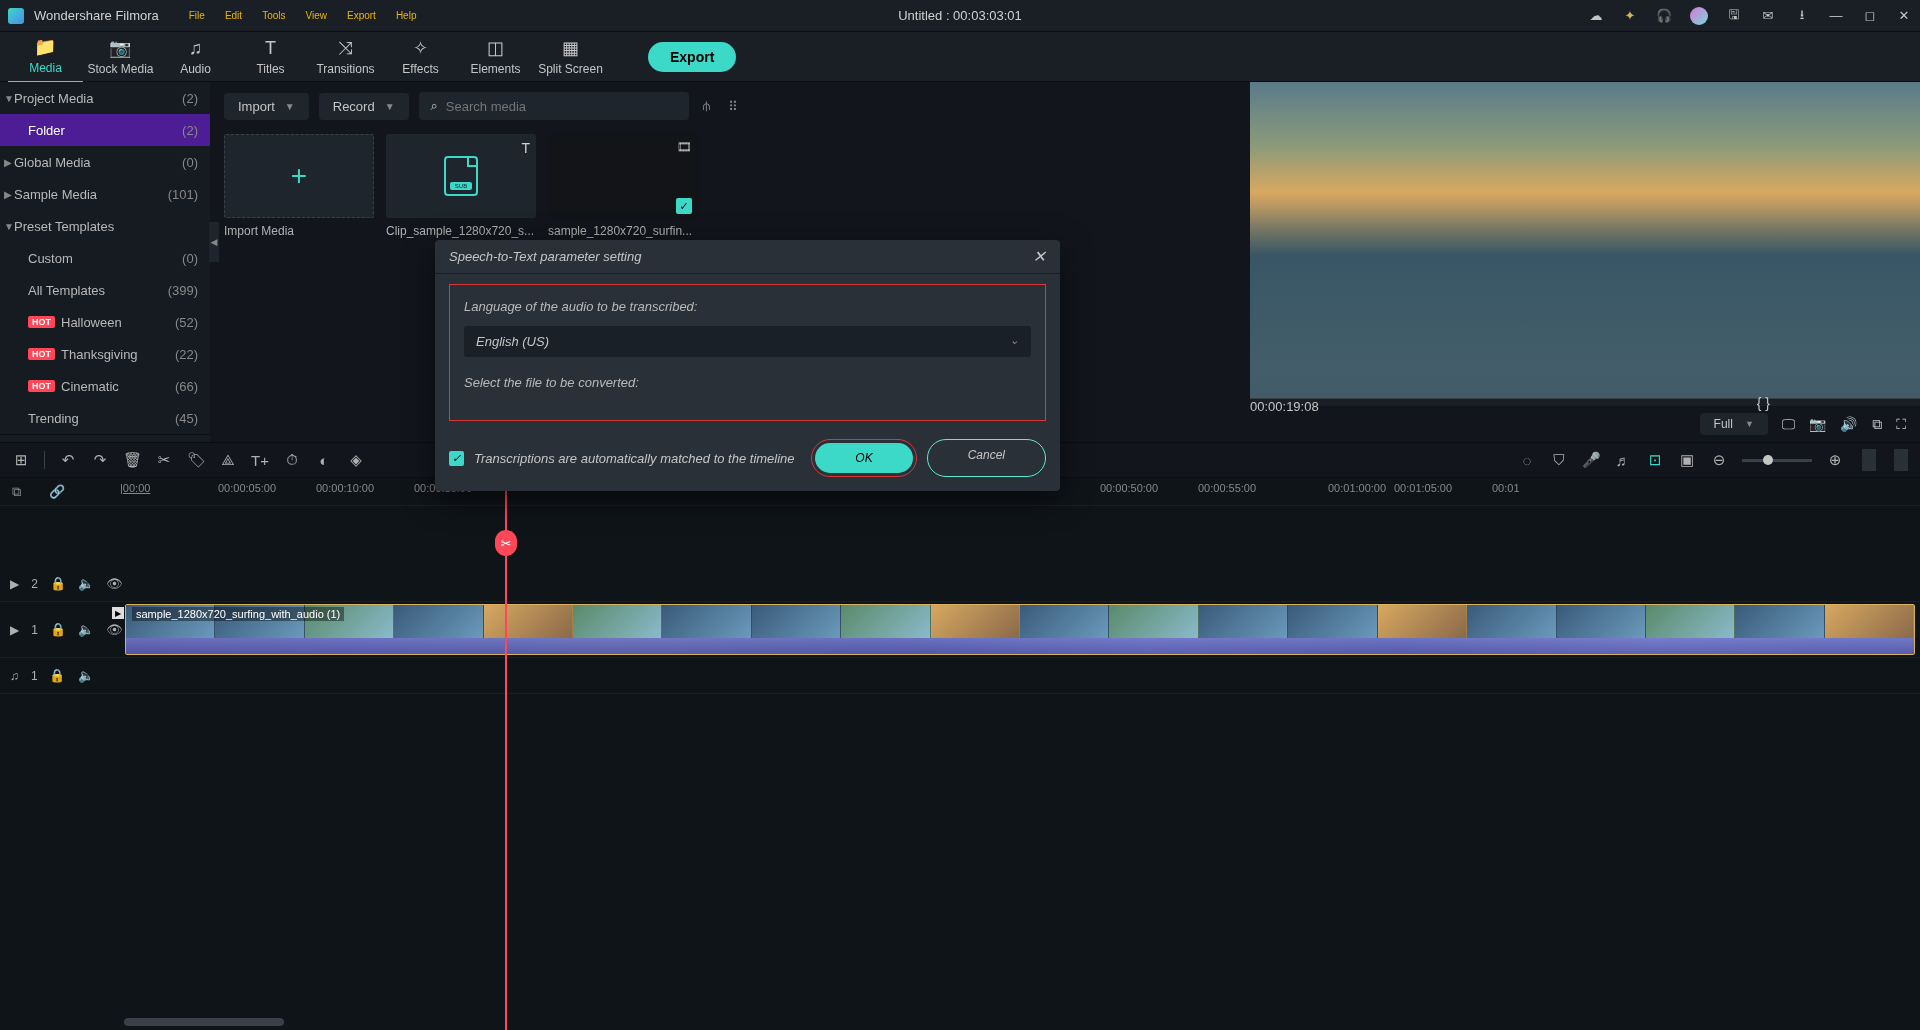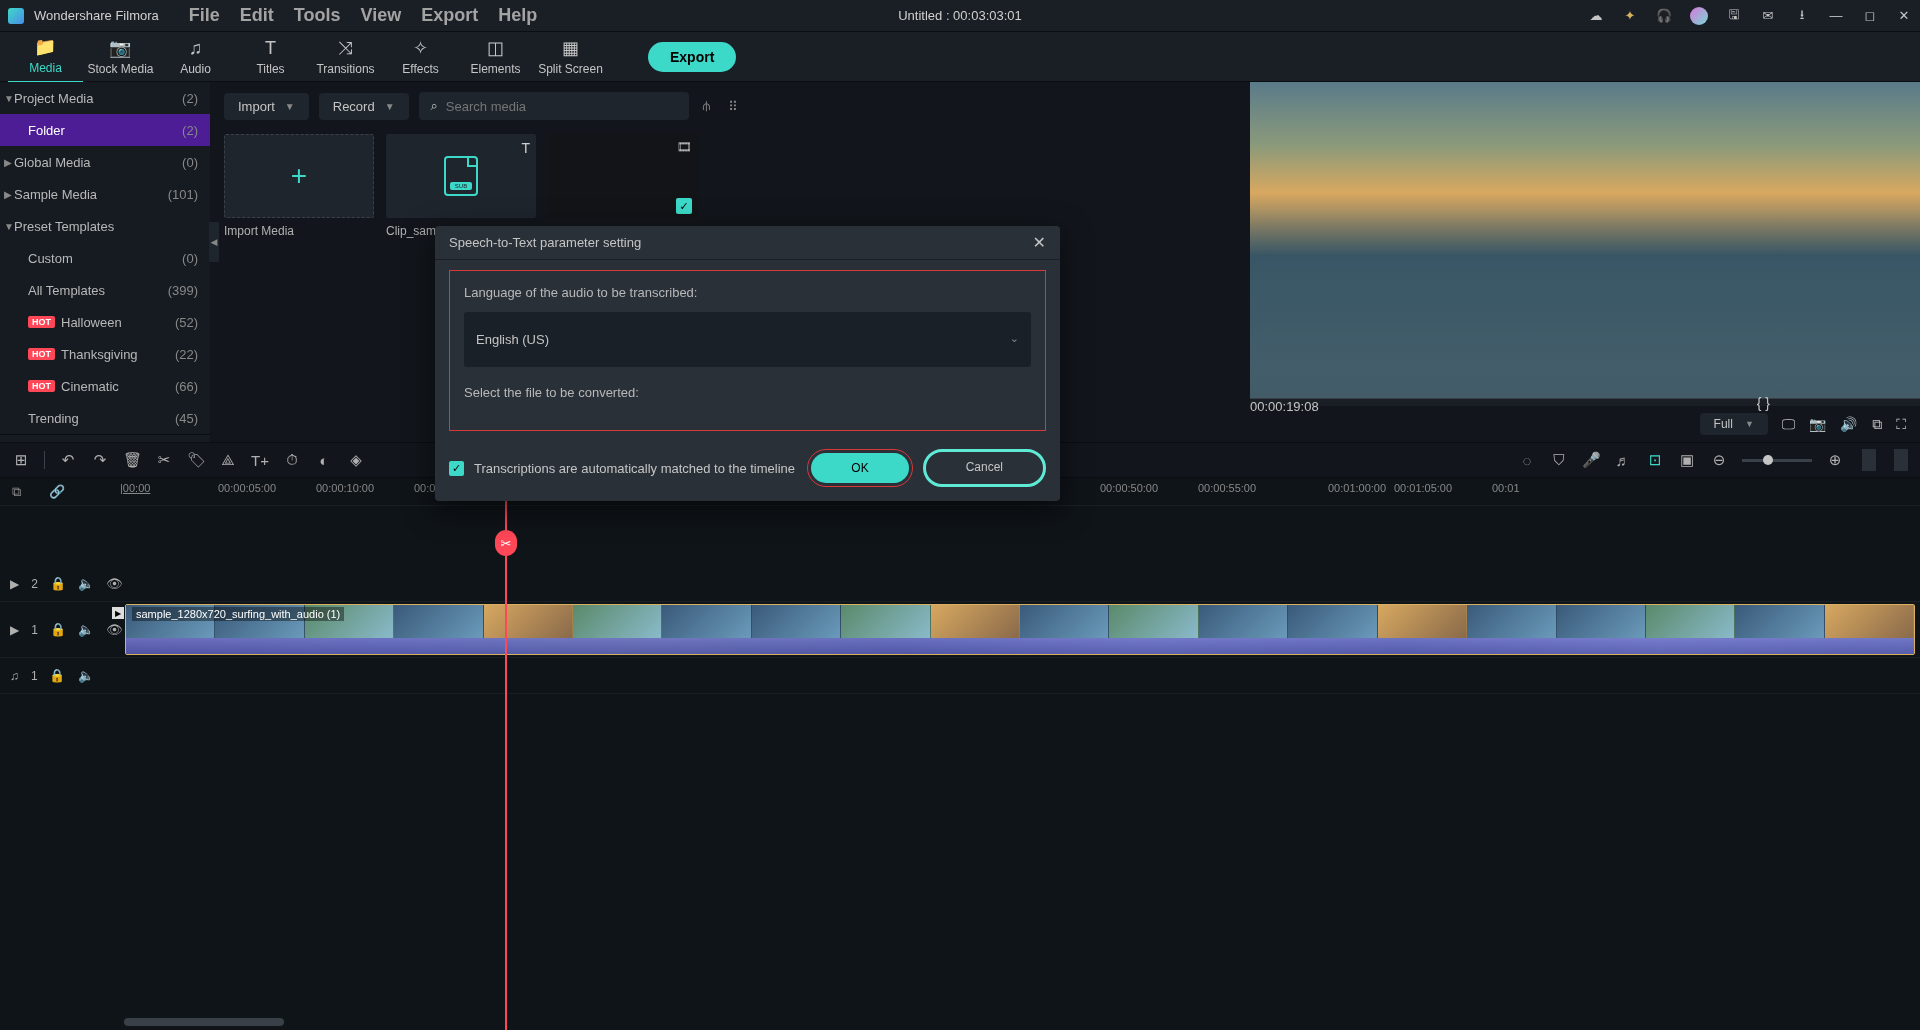--- a/index.html
+++ b/index.html
@@ -3,21 +3,21 @@
 <meta charset="utf-8">
 <style>
 * { margin: 0; padding: 0; box-sizing: border-box; font-family: -apple-system, BlinkMacSystemFont, "Segoe UI", Arial, sans-serif; }
 body { background: #0f1419; color: #c5c5c5; width: 1920px; height: 1030px; overflow: hidden; font-size: 13px; }
 
 
 .titlebar { height: 32px; background: #1a1f26; display: flex; align-items: center; padding: 0 8px; border-bottom: 1px solid #0a0d12; }
 .titlebar .logo { width: 16px; height: 16px; background: linear-gradient(135deg, #3dd9c8, #4a8de8); border-radius: 3px; margin-right: 10px; }
 .titlebar .app-name { font-size: 13px; color: #d0d0d0; margin-right: 30px; }
 .titlebar .menu { display: flex; gap: 20px; }
-.titlebar .menu span { color: #a3a3a3; cursor: pointer; font-size: 18px; font-weight: bold; }
+.titlebar .menu span { color: #eab308; cursor: pointer; font-size: 10px; }
 .titlebar .center-title { position: absolute; left: 50%; transform: translateX(-50%); font-size: 13px; color: #d0d0d0; }
 .titlebar .win-controls { margin-left: auto; display: flex; gap: 18px; align-items: center; }
 .titlebar .win-controls .ico { width: 16px; height: 16px; color: #c5c5c5; display: flex; align-items: center; justify-content: center; cursor: pointer; }
 
 
 .tabbar { height: 50px; background: #1a1f26; display: flex; align-items: center; padding: 0 8px; border-bottom: 1px solid #0a0d12; }
 .tabbar .tab { width: 75px; text-align: center; padding: 6px 0; cursor: pointer; color: #c5c5c5; }
 .tabbar .tab.active { color: #3dd9c8; border-bottom: 2px solid #3dd9c8; }
 .tabbar .tab .ticon { font-size: 18px; display: block; margin-bottom: 2px; }
 .tabbar .tab .tlabel { font-size: 12px; }
@@ -95,41 +95,41 @@
 .clip .audio-wave { position: absolute; bottom: 0; left: 0; right: 0; height: 16px; background: linear-gradient(180deg, #7a7ad8, #5a5ab8); opacity: 0.8; }
 .clip .thumbs { display:flex; width:100%; height:calc(100% - 16px); }
 .clip .thumbs .t { flex:1; background: linear-gradient(135deg,#3a5a7a,#6a9aba); border-right:1px solid rgba(0,0,0,0.2);}
 .clip .thumbs .t:nth-child(3n){background:linear-gradient(135deg,#5a8a6a,#8abaca);}
 .clip .thumbs .t:nth-child(5n){background:linear-gradient(135deg,#d8a860,#8a6a4a);}
 .playhead { position: absolute; left: 505px; top: 0; bottom: 0; width: 2px; background: #ff4757; z-index: 5; }
 .playhead .handle { position: absolute; top: 52px; left: -10px; width: 22px; height: 26px; background: #ff4757; border-radius: 11px; display: flex; align-items: center; justify-content: center; color: #fff; }
 .tl-scroll { position: absolute; bottom: 4px; left: 124px; width: 160px; height: 8px; background: #3a4048; border-radius: 4px; }
 
 
-.dialog-overlay { position: absolute; left: 435px; top: 226px; width: 625px; background: #2a3038; border-radius: 4px; z-index: 100; box-shadow: 0 8px 30px rgba(0,0,0,0.6); }
+.dialog-overlay { position: absolute; left: 435px; top: 240px; width: 625px; background: #2a3038; border-radius: 4px; z-index: 100; box-shadow: 0 8px 30px rgba(0,0,0,0.6); font-style: italic; }
 .dialog-header { height: 34px; display: flex; align-items: center; padding: 0 14px; border-bottom: 1px solid #1a1f26; }
 .dialog-header .title { font-size: 13px; color: #c5c5c5; }
 .dialog-header .close { margin-left: auto; cursor: pointer; color: #c5c5c5; font-size: 16px; }
 .dialog-body { padding: 10px 14px 14px; }
 .red-box { border: 1px solid #d83838; padding: 14px 14px 18px; }
 .red-box .lbl { font-size: 13px; color: #b8b8b8; margin-bottom: 12px; }
-.red-box .select { background: #1a2028; padding: 20px 12px; border-radius: 3px; display: flex; align-items: flex-start; justify-content: space-between; font-size: 13px; color: #c5c5c5; cursor: pointer; margin-bottom: 18px; }
+.red-box .select { background: #1a2028; padding: 8px 12px; border-radius: 3px; display: flex; align-items: flex-start; justify-content: space-between; font-size: 13px; color: #c5c5c5; cursor: pointer; margin-bottom: 18px; }
 .red-box .radios { display: flex; gap: 60px; }
 .red-box .radio { display: flex; align-items: center; gap: 10px; font-size: 13px; color: #c5c5c5; cursor: pointer; }
 .red-box .radio .r { width: 16px; height: 16px; border: 2px solid #888; border-radius: 50%; display: flex; align-items: center; justify-content: center; }
 .red-box .radio .r.on { border-color: #3dd9c8; }
 .red-box .radio .r.on::after { content: ''; width: 8px; height: 8px; background: #3dd9c8; border-radius: 50%; }
 .dialog-footer { display: flex; align-items: center; margin-top: 18px; gap: 10px; }
 .dialog-footer .chk { display: flex; align-items: center; gap: 10px; font-size: 13px; color: #c5c5c5; }
 .dialog-footer .chk .c { width: 15px; height: 15px; background: #3dd9c8; border-radius: 2px; display: flex; align-items: center; justify-content: center; color: #000; font-size: 11px; }
 .dialog-footer .btns { margin-left: auto; display: flex; gap: 10px; }
 .dialog-footer .btn { padding: 8px 40px; border-radius: 20px; font-size: 12px; cursor: pointer; font-weight: 500; }
 .dialog-footer .btn.ok { background: #3dd9c8; color: #000; border: 1px solid #d83838; outline: 1px solid #d83838; outline-offset: 2px; }
 .dialog-footer .btn.ok-wrap { border: 1px solid #d83838; padding: 3px; border-radius: 24px; }
-.dialog-footer .btn.cancel { background: transparent; border: 3px solid #5eead4; color: #c5c5c5; }
+.dialog-footer .btn.cancel { background: transparent; border: 1px solid #5eead4; color: #c5c5c5; }
 
 svg { display: block; }
 </style>
 </head>
 <body>
 
 <div class="titlebar">
   <div class="logo"></div>
   <div class="app-name">Wondershare Filmora</div>
   <div class="menu">

